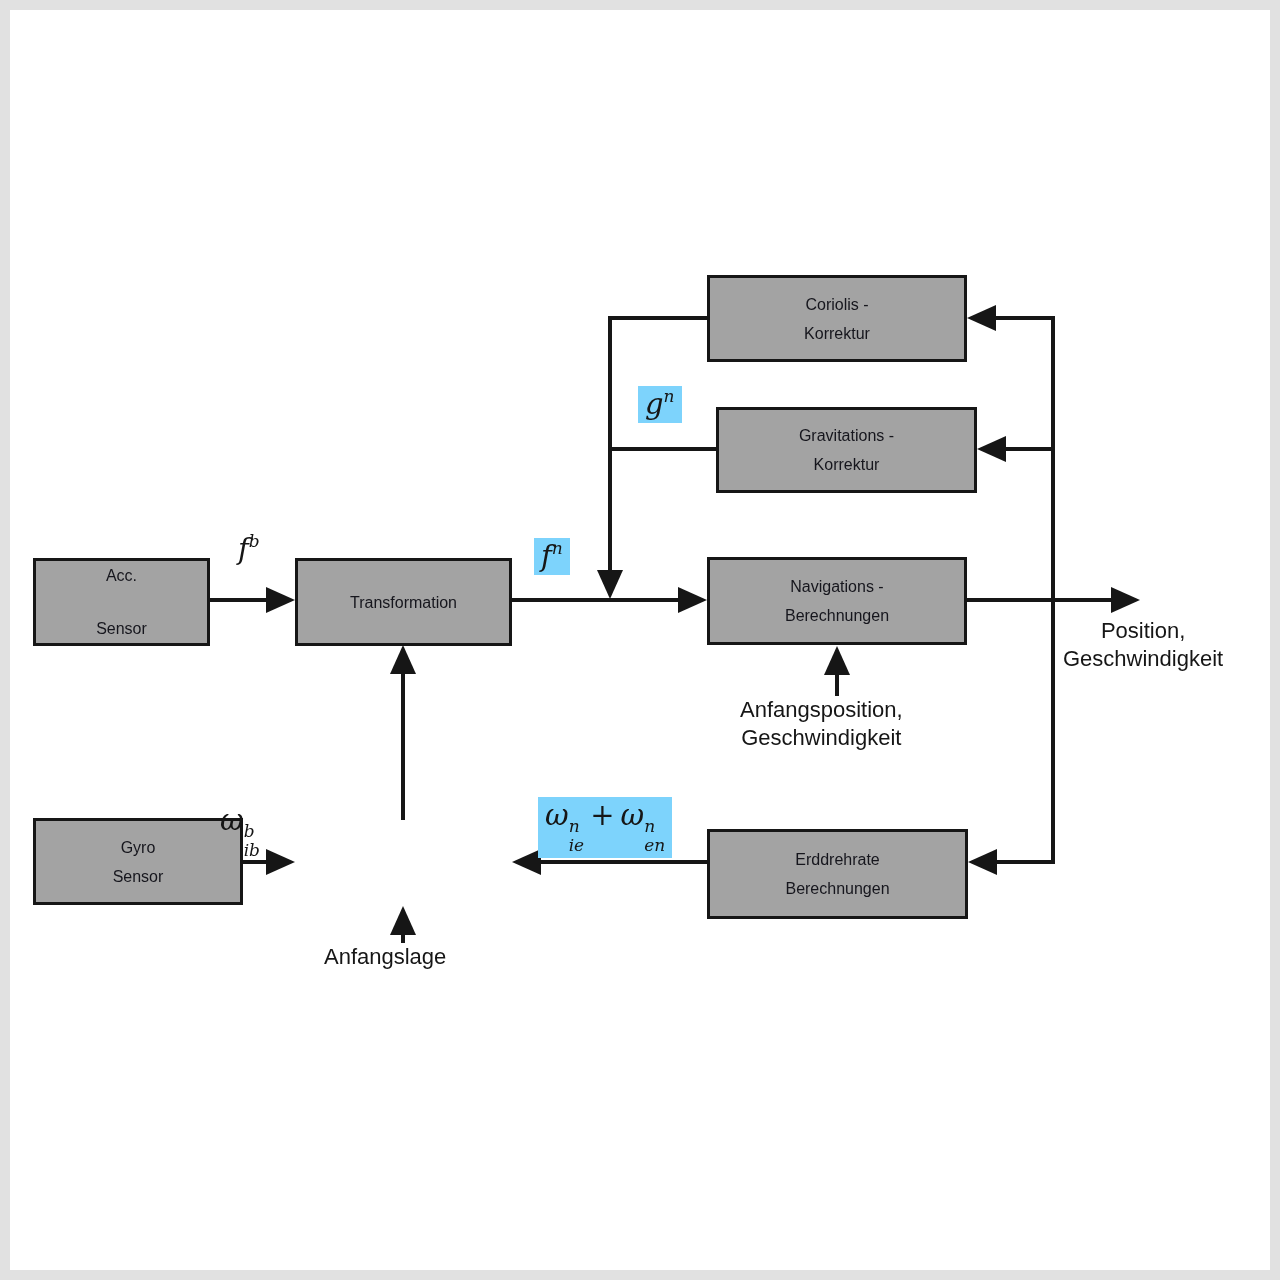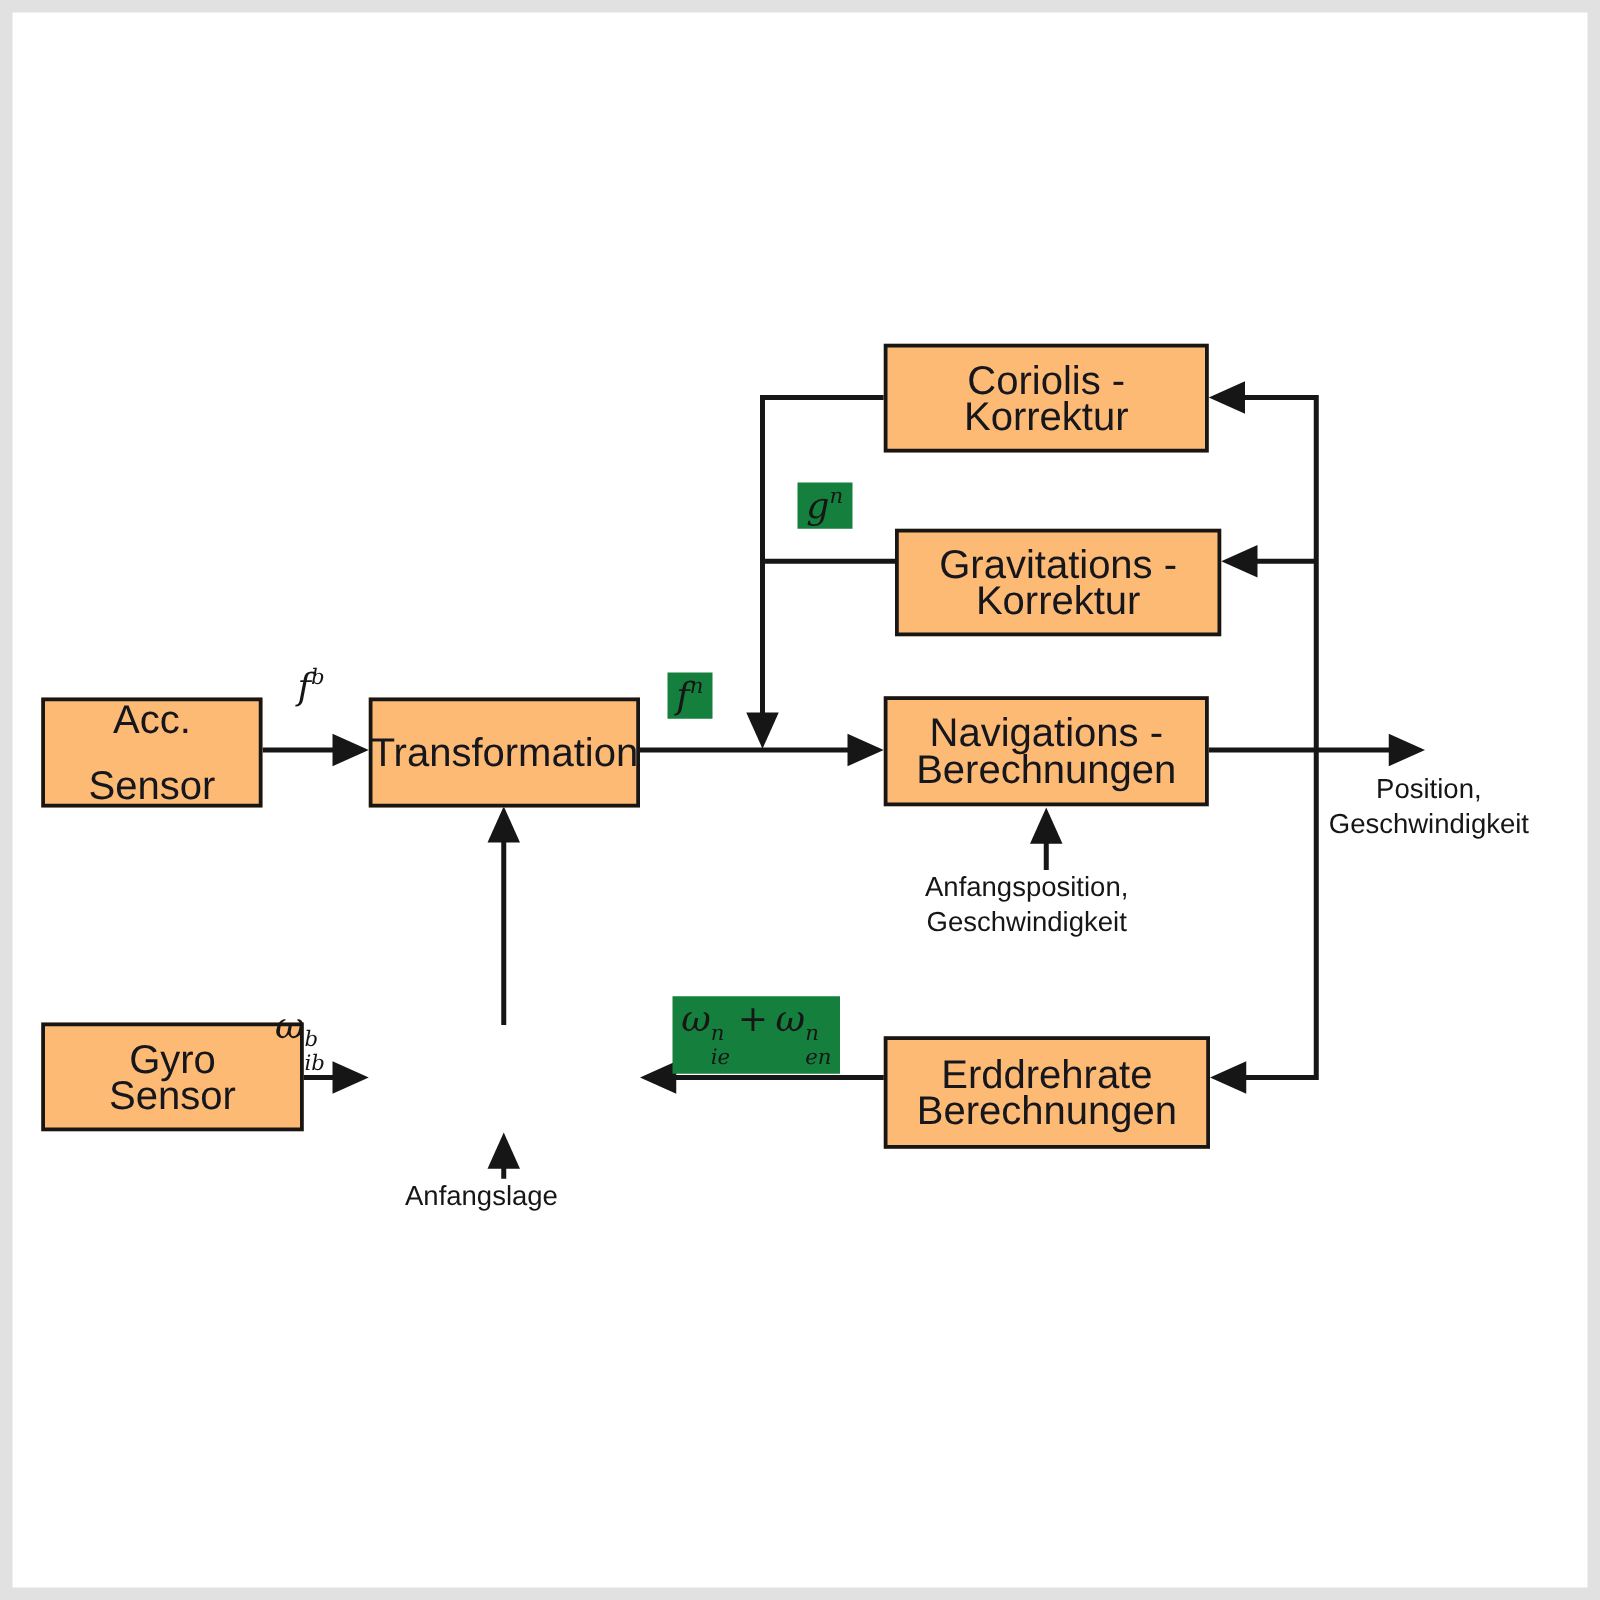--- a/index.html
+++ b/index.html
@@ -5,38 +5,38 @@
   html,body { margin:0; padding:0; background:#ffffff; }
   .canvas {
     position:relative; width:1280px; height:1280px; background:#ffffff;
     font-family:"Liberation Sans", sans-serif; overflow:hidden;
   }
   .frame {
     position:absolute; left:0; top:0; right:0; bottom:0;
     border:10px solid #e1e1e1; pointer-events:none; z-index:50;
   }
   .box {
-    position:absolute; background:#fdba74; border:3px solid #161616;
+    position:absolute; background:#a3a3a3; border:3px solid #161616;
     box-sizing:border-box; display:flex; flex-direction:column;
     align-items:center; justify-content:center; text-align:center;
-    color:#16161d; font-size:32px; line-height:29px; z-index:10;
+    color:#16161d; font-size:16px; line-height:29px; z-index:10;
   }
   .hline, .vline { position:absolute; background:#161616; z-index:5; }
   .ah { position:absolute; width:0; height:0; z-index:6; }
   .ah-right { border-top:13px solid transparent; border-bottom:13px solid transparent; border-left:29px solid #161616; }
   .ah-left  { border-top:13px solid transparent; border-bottom:13px solid transparent; border-right:29px solid #161616; }
   .ah-up    { border-left:13px solid transparent; border-right:13px solid transparent; border-bottom:29px solid #161616; }
   .ah-down  { border-left:13px solid transparent; border-right:13px solid transparent; border-top:29px solid #161616; }
   .tlabel { position:absolute; color:#161616; font-size:22px; line-height:28px; z-index:12; }
   .tlabel span { display:block;text-align:center; }
   .mlabel {
     position:absolute; font-family:"DejaVu Serif", serif; font-style:italic;
     color:#161616; font-size:29px; line-height:1; z-index:12; white-space:nowrap;
   }
-  .mbg { background:#15803d; padding:4px 7px; }
+  .mbg { background:#7dd3fc; padding:4px 7px; }
   .msup { font-size:17px; position:relative; top:-12px; }
   .m-stack {
     display:inline-flex; flex-direction:column; font-size:17px;
     line-height:1.1; vertical-align:-7px; text-align:left;
   }
   .m-plus { font-style:normal; padding:0 6px; }
 </style>
 </head>
 <body>
 
@@ -50,21 +50,21 @@
 
   <div class="box" style="left:295px; top:558px; width:217px; height:88px;">
     <span>Transformation</span>
   </div>
 
   <div class="box" style="left:707px; top:275px; width:260px; height:87px;">
     <span>Coriolis -</span>
     <span>Korrektur</span>
   </div>
 
-  <div class="box" style="left:716px; top:423px; width:261px; height:86px;">
+  <div class="box" style="left:716px; top:407px; width:261px; height:86px;">
     <span>Gravitations -</span>
     <span>Korrektur</span>
   </div>
 
   <div class="box" style="left:707px; top:557px; width:260px; height:88px;">
     <span>Navigations -</span>
     <span>Berechnungen</span>
   </div>
 
   <div class="box" style="left:33px; top:818px; width:210px; height:87px;">

